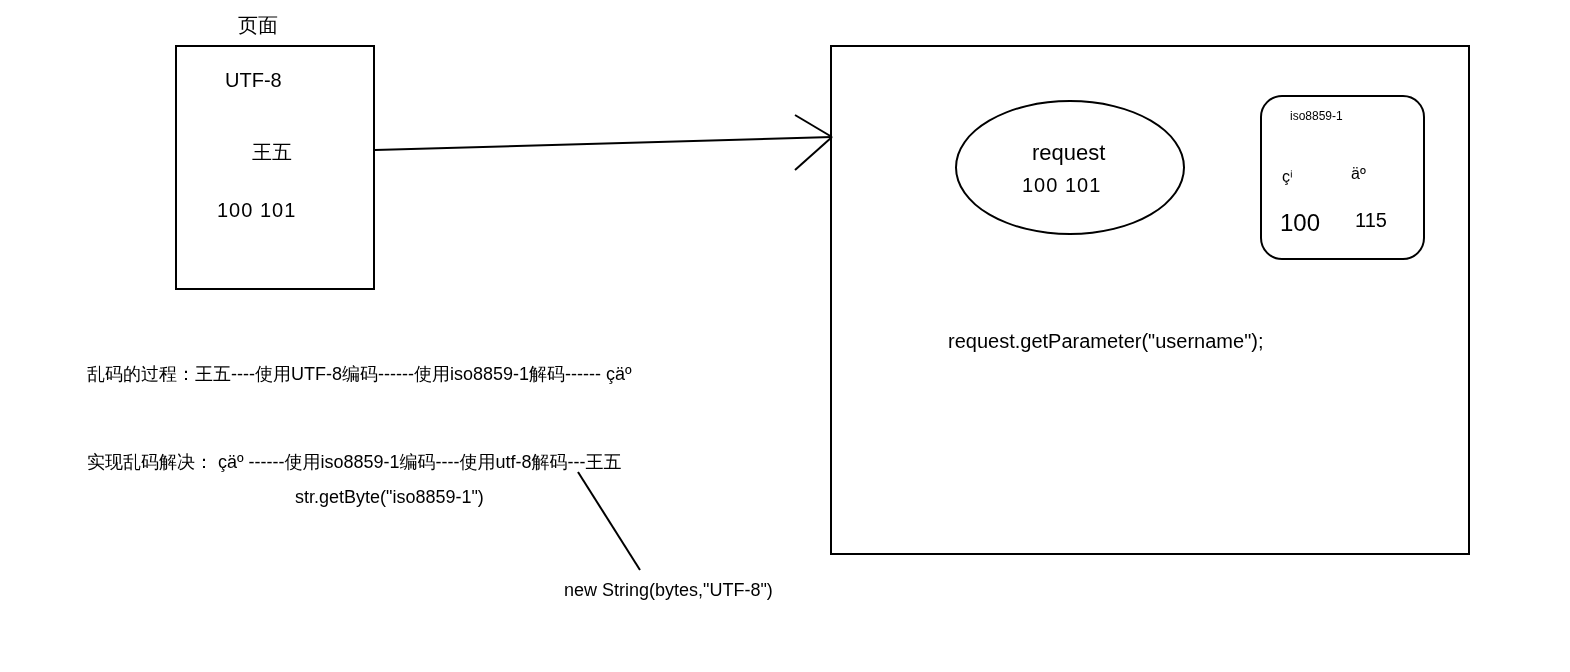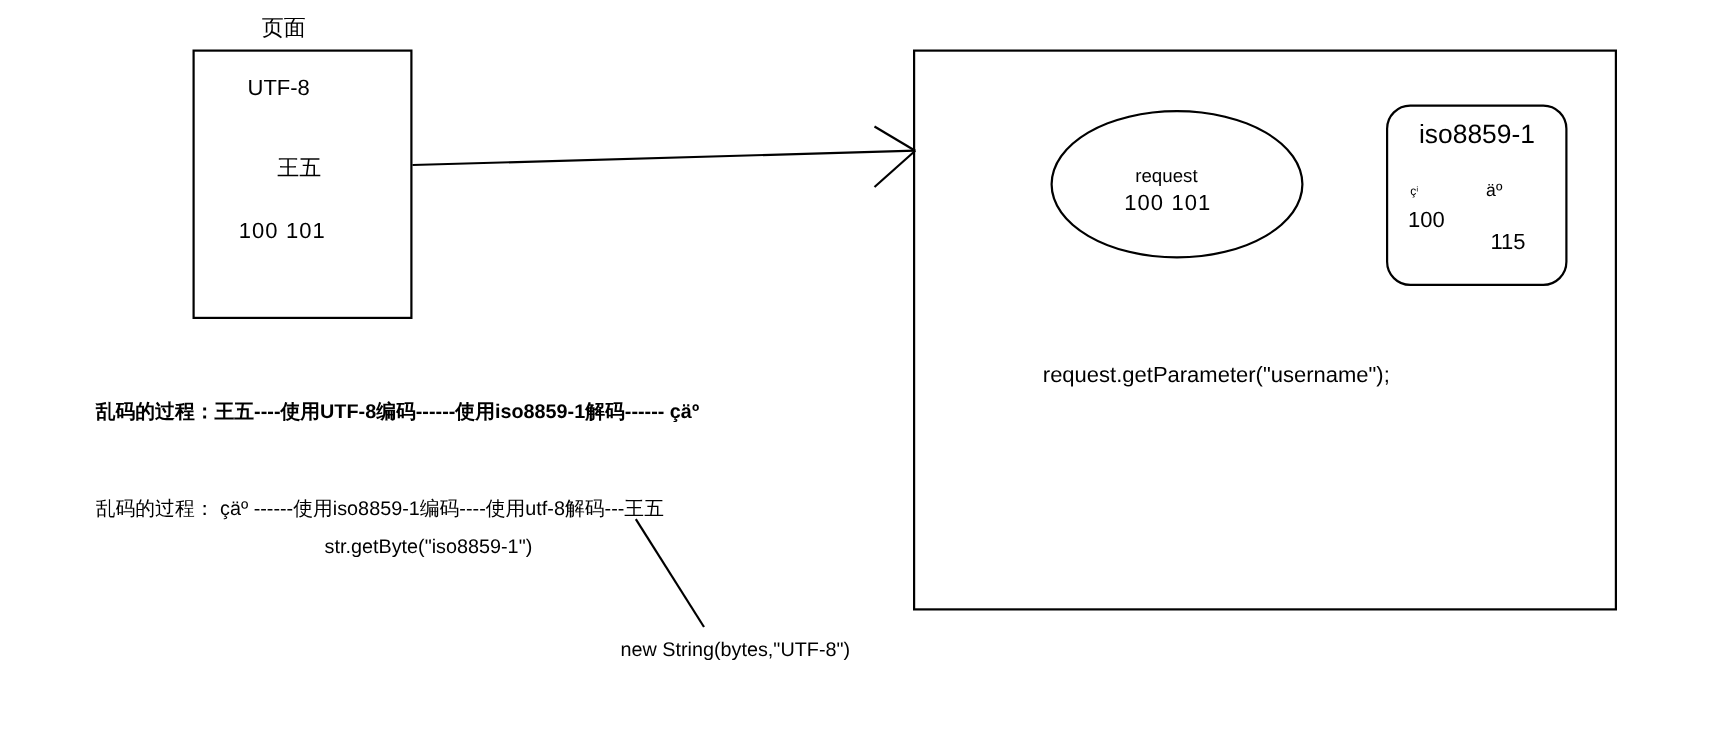--- a/index.html
+++ b/index.html
@@ -51,52 +51,51 @@
     .request-ellipse {
       position: absolute;
       left: 955px;
       top: 100px;
       width: 230px;
       height: 135px;
       border: 2px solid #000;
       border-radius: 50%;
       background: #fff;
     }
-    .request-ellipse .r1 { position: absolute; left: 75px; top: 48px; font-size: 17px; }
+    .request-ellipse .r1 { position: absolute; left: 75px; top: 38px; font-size: 22px; }
     .request-ellipse .r2 { position: absolute; left: 65px; top: 72px; font-size: 20px; letter-spacing: 1px; }
 
     .iso-box {
       position: absolute;
       left: 1260px;
       top: 95px;
       width: 165px;
       height: 165px;
       border: 2px solid #000;
       border-radius: 22px;
       background: #fff;
     }
-    .iso-box .i1 { position: absolute; left: 28px; top: 12px; font-size: 24px; }
-    .iso-box .i2 { position: absolute; left: 20px; top: 68px; font-size: 11px; }
+    .iso-box .i1 { position: absolute; left: 28px; top: 12px; font-size: 12px; }
+    .iso-box .i2 { position: absolute; left: 20px; top: 68px; font-size: 16px; }
     .iso-box .i3 { position: absolute; left: 89px; top: 68px; font-size: 16px; }
-    .iso-box .i4 { position: absolute; left: 18px; top: 92px; font-size: 20px; }
+    .iso-box .i4 { position: absolute; left: 18px; top: 112px; font-size: 24px; }
     .iso-box .i5 { position: absolute; left: 93px; top: 112px; font-size: 20px; }
 
     .getparam {
       position: absolute;
       left: 948px;
       top: 330px;
       font-size: 20px;
     }
 
     .process-line1 {
       position: absolute;
       left: 87px;
       top: 362px;
       font-size: 18px;
-      font-weight: bold;
     }
     .process-line2 {
       position: absolute;
       left: 87px;
       top: 450px;
       font-size: 18px;
     }
     .process-line3 {
       position: absolute;
       left: 295px;
@@ -139,21 +138,21 @@
   <div class="i1">iso8859-1</div>
   <div class="i2">çⁱ</div>
   <div class="i3">äº</div>
   <div class="i4">100</div>
   <div class="i5">115</div>
 </div>
 
 <div class="getparam">request.getParameter("username");</div>
 
 <div class="process-line1">乱码的过程：王五----使用UTF-8编码------使用iso8859-1解码------ çäº</div>
-<div class="process-line2">乱码的过程： çäº  ------使用iso8859-1编码----使用utf-8解码---王五</div>
+<div class="process-line2">实现乱码解决： çäº  ------使用iso8859-1编码----使用utf-8解码---王五</div>
 <div class="process-line3">str.getByte("iso8859-1")</div>
 <div class="process-line4">new String(bytes,"UTF-8")</div>
 
 <svg class="overlay" width="1570" height="672">
 
   <line x1="375" y1="150" x2="832" y2="137" stroke="#000" stroke-width="2"></line>
   <line x1="832" y1="137" x2="795" y2="115" stroke="#000" stroke-width="2"></line>
   <line x1="832" y1="137" x2="795" y2="170" stroke="#000" stroke-width="2"></line>
 
   <line x1="578" y1="472" x2="640" y2="570" stroke="#000" stroke-width="2"></line>

